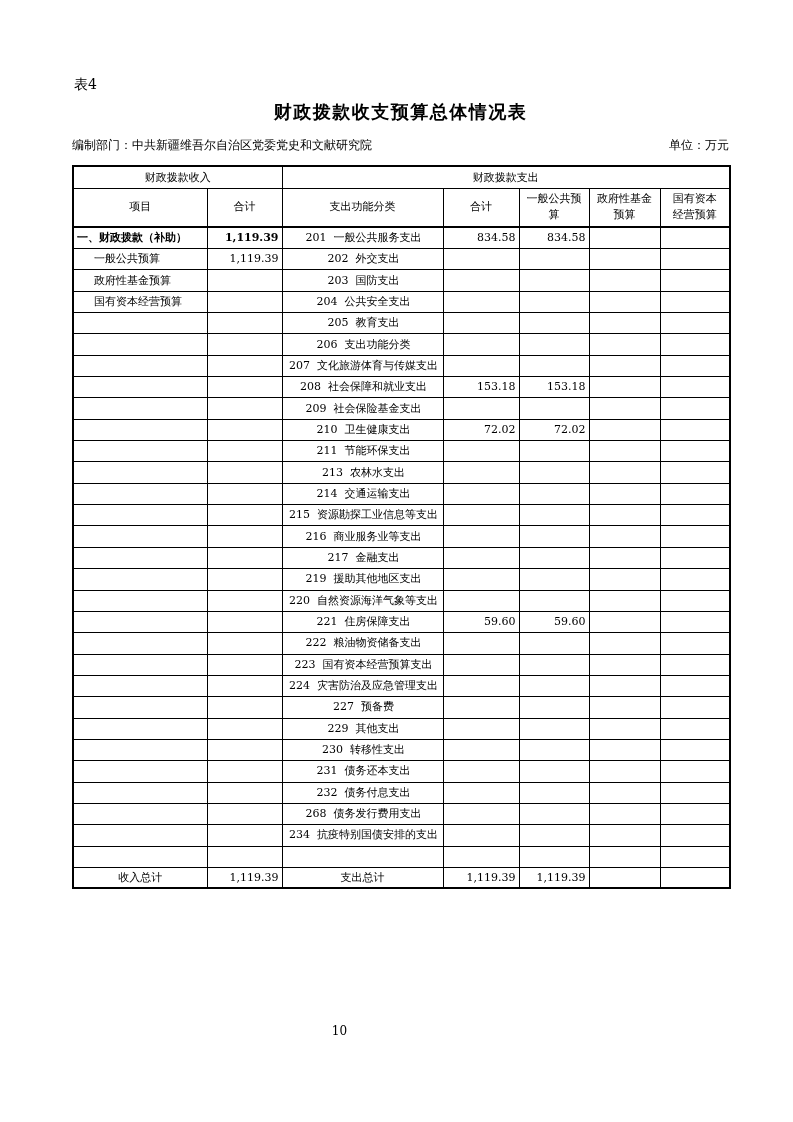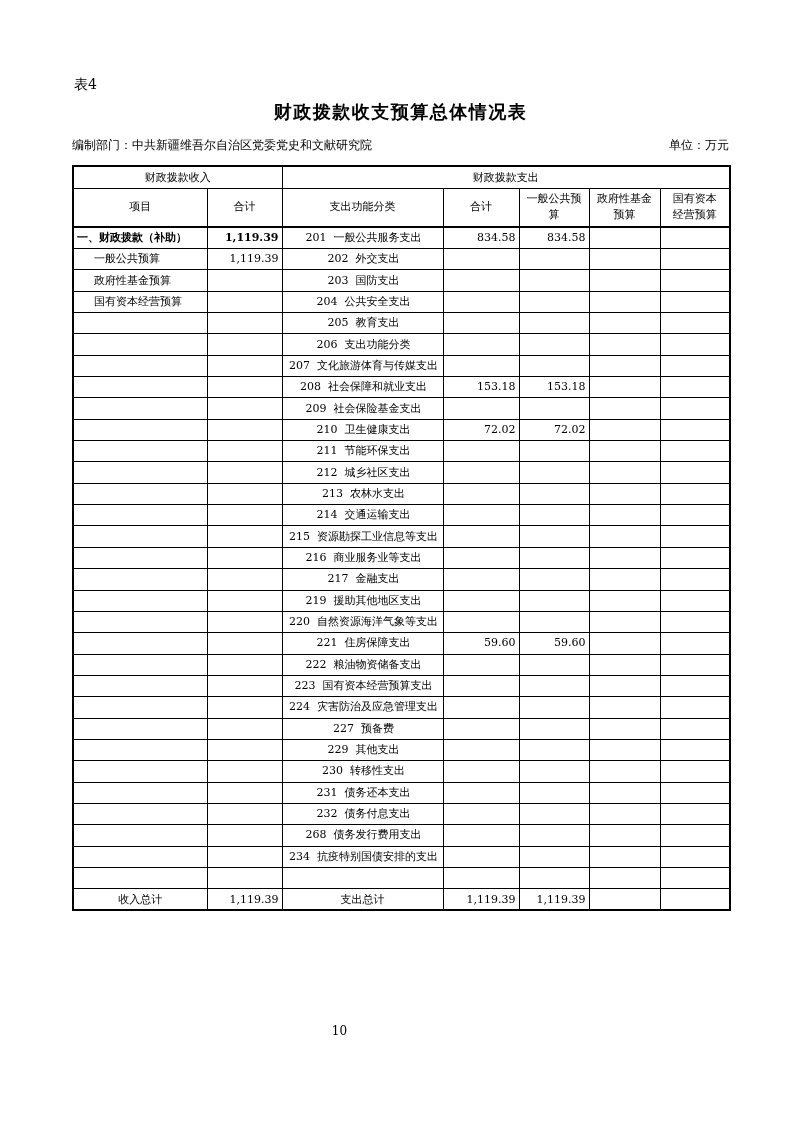--- a/index.html
+++ b/index.html
@@ -215,29 +215,20 @@
           <td class="c-num"></td>
           <td class="c-exp"><span class="exp-code">211</span><span>节能环保支出</span></td>
           <td class="c-num"></td>
           <td class="c-num"></td>
           <td class="c-num"></td>
           <td class="c-num"></td>
         </tr>
         <tr>
           <td class="c-item"></td>
           <td class="c-num"></td>
-          <td class="c-exp"><span class="exp-code">212</span><span>城乡社区支出</span></td>
-          <td class="c-num"></td>
-          <td class="c-num"></td>
-          <td class="c-num"></td>
-          <td class="c-num"></td>
-        </tr>
-        <tr>
-          <td class="c-item"></td>
-          <td class="c-num"></td>
           <td class="c-exp"><span class="exp-code">213</span><span>农林水支出</span></td>
           <td class="c-num"></td>
           <td class="c-num"></td>
           <td class="c-num"></td>
           <td class="c-num"></td>
         </tr>
         <tr>
           <td class="c-item"></td>
           <td class="c-num"></td>
           <td class="c-exp"><span class="exp-code">214</span><span>交通运输支出</span></td>

